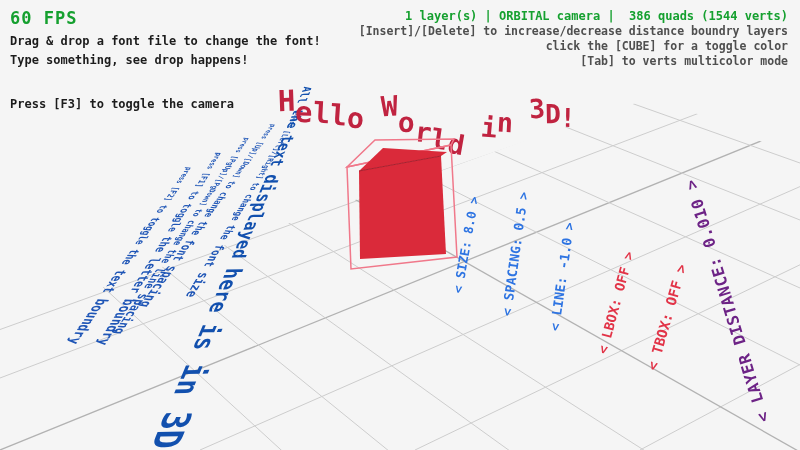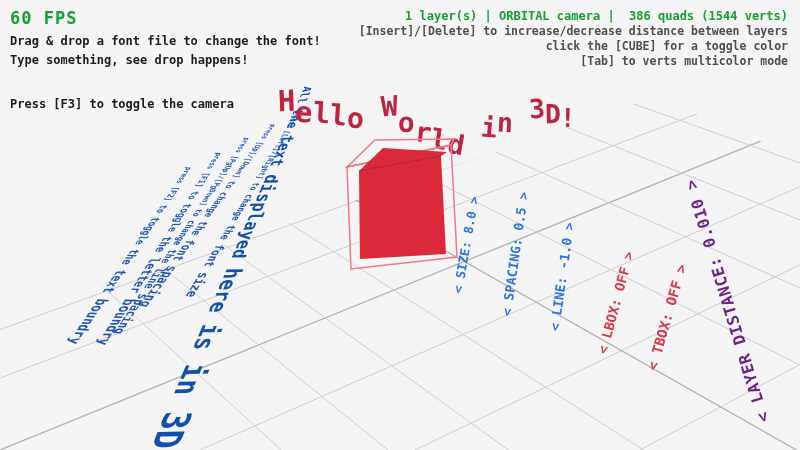--- a/index.html
+++ b/index.html
@@ -102,17 +102,17 @@
   </svg>
 
   <div class="hud" id="fps">60 FPS</div>
   <div class="hud" id="hud-left">
     <div class="hline">Drag &amp; drop a font file to change the font!</div>
     <div class="hline">Type something, see drop happens!</div>
     <div class="hline gap">Press [F3] to toggle the camera</div>
   </div>
   <div class="hud" id="hud-right">
     <div class="status">1 layer(s) | ORBITAL camera |  386 quads (1544 verts)</div>
-    <div class="hline">[Insert]/[Delete] to increase/decrease distance between layers</div>
+    <div class="hline">[Insert]/[Delete] to increase/decrease distance boundry layers</div>
     <div class="hline">click the [CUBE] for a toggle color</div>
     <div class="hline">[Tab] to verts multicolor mode</div>
   </div>
 </div>
 
 </body></html>

